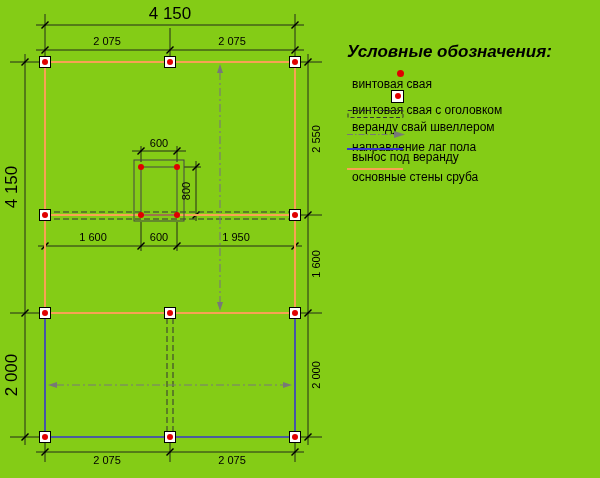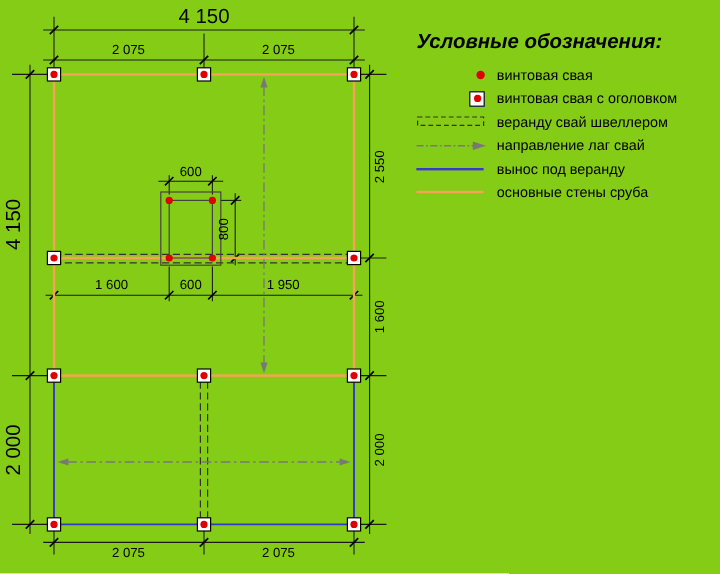--- a/index.html
+++ b/index.html
@@ -12,23 +12,23 @@
   .dimtext-lg{font-size:17px;}
   .wall{stroke:var(--wall,#F7A254);stroke-width:2;fill:none;}
   .veranda{stroke:var(--veranda,#3838CC);stroke-width:1.6;fill:none;}
   .channel{stroke:#333;stroke-width:1;stroke-dasharray:6 3;fill:none;}
   .stove{stroke:#444;stroke-width:1;fill:none;}
   .joist{stroke:var(--joist,#787878);stroke-width:1.1;stroke-dasharray:8 3 2 3;fill:none;}
   .joist-head{fill:var(--joist,#787878);}
   .pilecap{fill:#fff;stroke:#000;stroke-width:1;}
   .piledot{fill:var(--pile,#E00000);}
   
-  .legend{position:absolute;left:347px;top:25px;width:250px;}
+  .legend{position:absolute;left:347px;top:42px;width:250px;}
   .legend-title{font-size:17px;font-weight:bold;font-style:italic;color:#000;margin-bottom:8px;white-space:nowrap;}
-  .legend-row{display:flex;align-items:center;height:19.5px;}
+  .legend-row{display:flex;height:19.5px;flex-direction:column;}
   .sym{width:62px;display:flex;align-items:center;flex-shrink:0;}
   .sym-end{justify-content:flex-end;padding-right:5px;box-sizing:border-box;}
   .dot{width:7px;height:7px;border-radius:50%;background:var(--pile,#E00000);display:block;}
   .cap{width:13px;height:13px;border:1px solid #000;display:flex;align-items:center;justify-content:center;box-sizing:border-box;background:#fff;}
   .cap .dot{width:6px;height:6px;}
   .line-sym{display:block;width:56px;height:2px;}
   .line-wall{background:var(--wall,#F7A254);}
   .line-veranda{background:var(--veranda,#3838CC);}
   .legend-label{font-size:12px;color:#000;margin-left:5px;white-space:nowrap;}
 </style>
@@ -232,21 +232,21 @@
       <span class="legend-label">веранду свай швеллером</span>
     </div>
 
     <div class="legend-row">
       <span class="sym">
         <svg width="58" height="11">
             <line x1="0" y1="5.5" x2="48" y2="5.5" stroke="#787878" stroke-width="1.2" stroke-dasharray="6 2 1.5 2"></line>
             <polygon points="58,5.5 47,2 47,9" fill="#787878"></polygon>
           </svg>
       </span>
-      <span class="legend-label">направление лаг свай</span>
+      <span class="legend-label">направление лаг пола</span>
     </div>
 
     <div class="legend-row">
       <span class="sym">
           <span class="line-sym line-veranda"></span>
         </span>
       <span class="legend-label">вынос под веранду</span>
     </div>
 
     <div class="legend-row">

